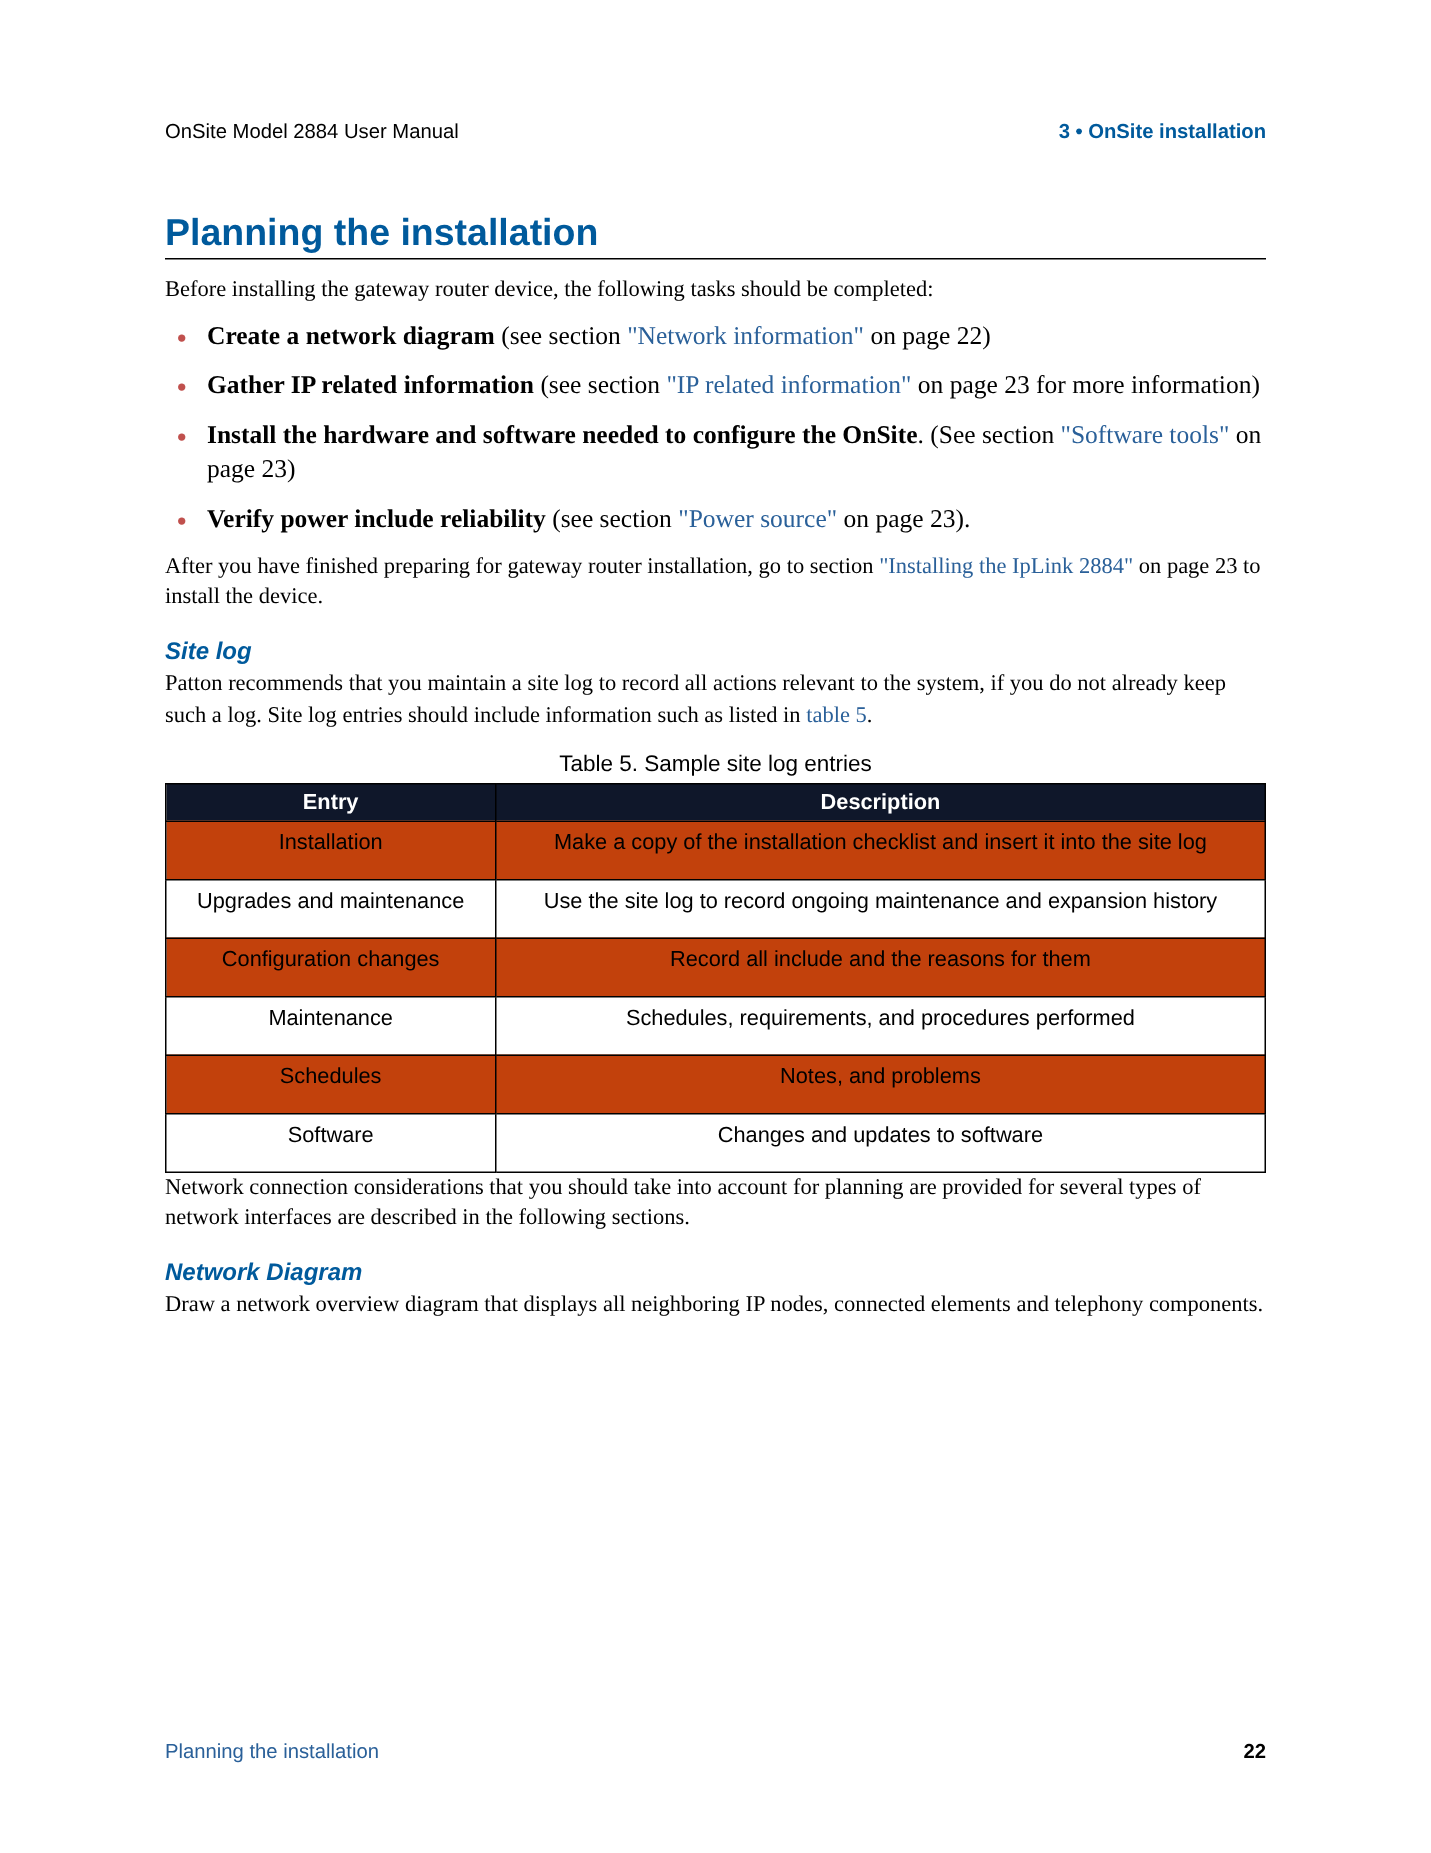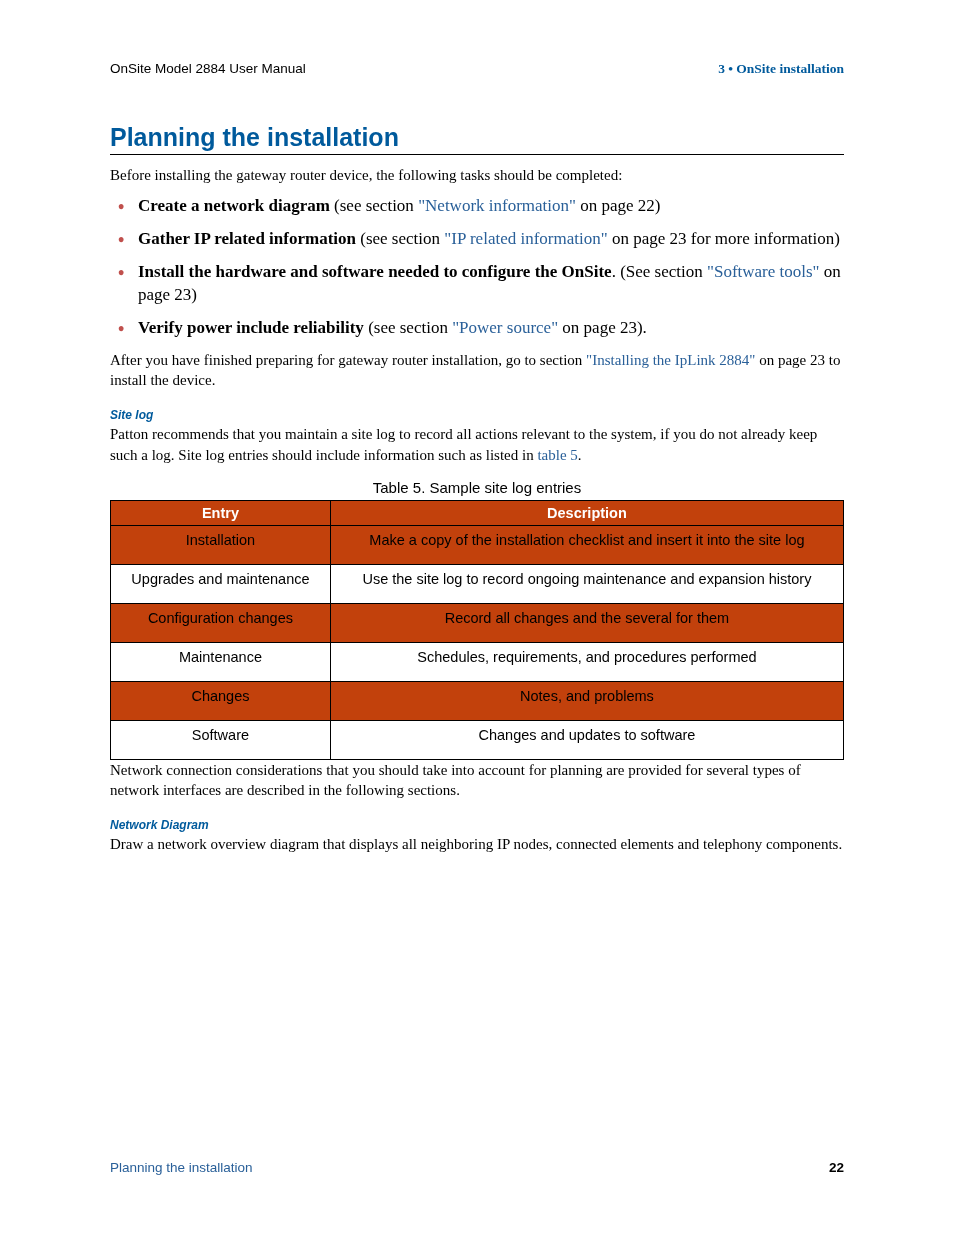--- a/index.html
+++ b/index.html
@@ -7,31 +7,31 @@
     padding: 0;
     background: #fff;
     font-family: Georgia, 'Times New Roman', serif;
     color: #000;
   }
   .page {
     width: 954px;
     height: 1235px;
     position: relative;
     box-sizing: border-box;
-    padding: 61px 110px 60px 110px;
+    padding: 80px 110px 60px 110px;
   }
   .header-row {
     display: flex;
     justify-content: space-between;
     font-family: Arial, Helvetica, sans-serif;
     font-size: 13.5px;
     margin-bottom: 46px;
   }
   .header-left { color: #000; }
-  .header-right { color: #005a9c; font-weight: bold; font-family: Liberation Serif, serif; }
+  .header-right { color: #005a9c; font-weight: bold; }
   h1.title {
     font-family: Arial, Helvetica, sans-serif;
     color: #005a9c;
     font-weight: bold;
     font-size: 25px;
     margin: 0 0 2px 0;
   }
   .rule {
     border: none;
     border-top: 1px solid #000;
@@ -66,37 +66,37 @@
   .bold { font-weight: bold; }
   a.link {
     color: #2a6099;
     text-decoration: none;
   }
   h2.subhead {
     font-family: Arial, Helvetica, sans-serif;
     color: #005a9c;
     font-weight: bold;
     font-style: italic;
-    font-size: 12px;
+    font-size: 16px;
     margin: 18px 0 2px 0;
   }
   .table-caption {
     text-align: center;
     font-family: Arial, Helvetica, sans-serif;
     font-size: 15px;
     margin: 14px 0 4px 0;
   }
   table.site-log {
     width: 100%;
     border-collapse: collapse;
     font-family: Arial, Helvetica, sans-serif;
     font-size: 14.5px;
   }
   table.site-log th {
-    background: #c2410c;
+    background: #0f172a;
     color: #fff;
     font-weight: bold;
     padding: 4px 8px;
     border: 1px solid #000;
     text-align: center;
   }
   table.site-log td {
     border: 1px solid #000;
     padding: 6px 8px 16px 8px;
     text-align: center;
@@ -170,28 +170,28 @@
       <tr class="alt">
         <td class="entry">Installation</td>
         <td>Make a copy of the installation checklist and insert it into the site log</td>
       </tr>
       <tr>
         <td class="entry">Upgrades and maintenance</td>
         <td>Use the site log to record ongoing maintenance and expansion history</td>
       </tr>
       <tr class="alt">
         <td class="entry">Configuration changes</td>
-        <td>Record all changes and the several for them</td>
+        <td>Record all include and the reasons for them</td>
       </tr>
       <tr>
         <td class="entry">Maintenance</td>
         <td>Schedules, requirements, and procedures performed</td>
       </tr>
       <tr class="alt">
-        <td class="entry">Changes</td>
+        <td class="entry">Schedules</td>
         <td>Notes, and problems</td>
       </tr>
       <tr>
         <td class="entry">Software</td>
         <td>Changes and updates to software</td>
       </tr>
     </tbody>
   </table>
 
   <p class="body">Network connection considerations that you should take into account for planning are provided for several types of network interfaces are described in the following sections.</p>

